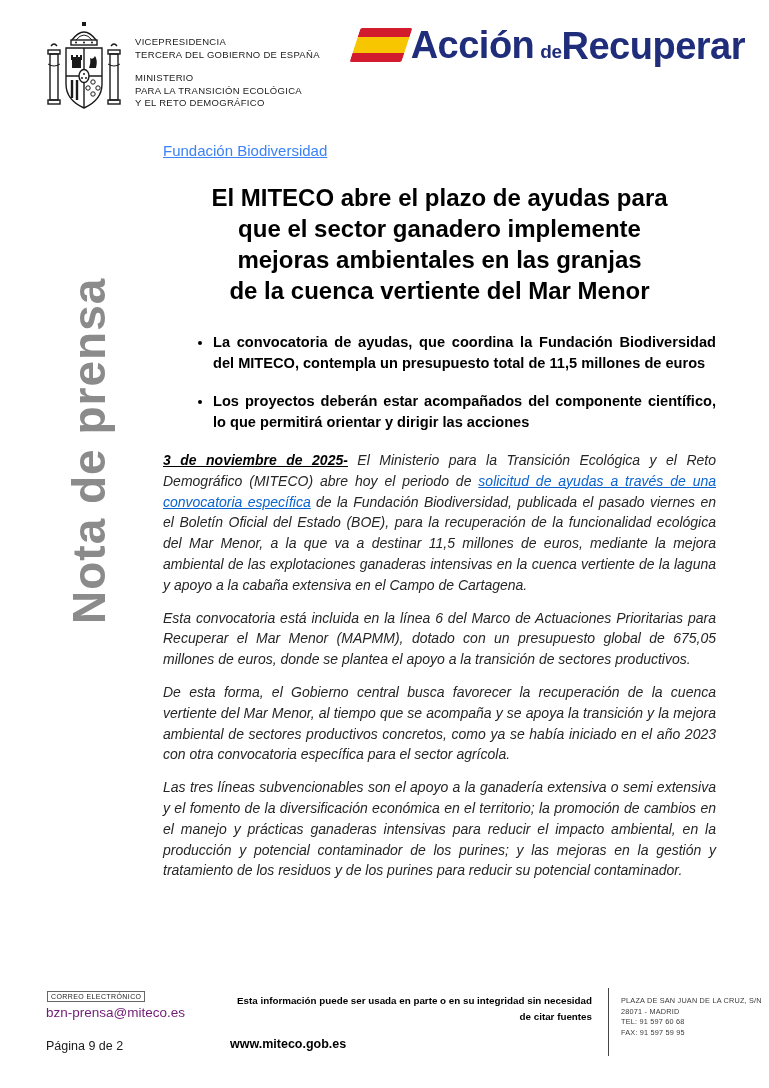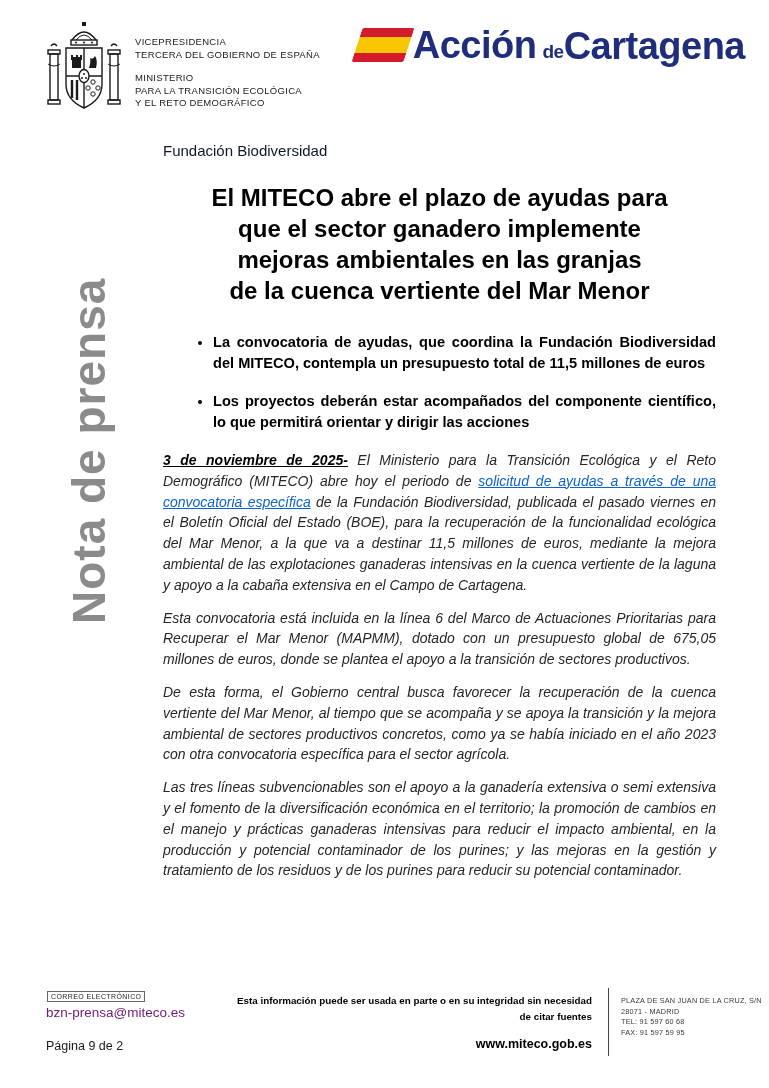--- a/index.html
+++ b/index.html
@@ -27,35 +27,35 @@
 
   
   .nota {
     position:absolute; left:62px; top:218px; height:406px;
     writing-mode:vertical-rl; transform:rotate(180deg);
     font-size:46px; font-weight:bold; color:#8b8b8b; letter-spacing:1px; white-space:nowrap;
   }
 
   
   .content { position:absolute; left:163px; top:142px; width:553px; }
-  .kicker { font-size:15px; color:#0f172a; }
+  .kicker { font-size:15px; text-decoration:underline; color:#3b82f6; }
   .title { margin-top:23px; font-size:24px; font-weight:bold; line-height:31px; text-align:center; color:#000; text-wrap:balance; }
   .bullets { margin:26px 0 14px 0; padding-left:50px; }
   .bullets li { font-size:14.6px; font-weight:bold; line-height:21px; margin-bottom:17px; text-align:justify; color:#000; }
   .body { margin-top:4px; }
   .para { font-size:14px; line-height:20.8px; text-align:justify; color:#262626; margin:0 0 12px 0;font-style:italic; }
   .seg-date { font-weight:bold; text-decoration:underline; color:#000; }
   .seg-link { color:#0b63ce; text-decoration:underline; cursor:pointer; }
 
   
   .f-email-label { position:absolute; left:47px; top:991px; font-size:7px; letter-spacing:0.4px; border:1px solid #666; padding:1px 3px; color:#222; }
   .f-email { position:absolute; left:46px; top:1005px; font-size:13.5px; color:#701a75;text-align:center; }
   .f-page  { position:absolute; left:46px; top:1039px; font-size:12.5px; color:#1a1a1a; }
   .f-notice { position:absolute; left:230px; top:993px; width:362px; font-size:9.8px; font-weight:bold; text-align:right; line-height:16px; color:#000; }
-  .f-site   { position:absolute; left:230px; top:1037px; width:362px; font-size:12.5px; font-weight:bold; text-align:right; color:#000; }
+  .f-site   { position:absolute; left:230px; top:1037px; width:362px; font-size:12.5px; font-weight:bold; text-align:left; color:#000; }
   .f-divider { position:absolute; left:608px; top:988px; width:1px; height:68px; background:#444; }
   .f-address { position:absolute; left:621px; top:996px; font-size:7.3px; line-height:10.5px; letter-spacing:0.2px; color:#3a3a3a; }
 </style>
 </head>
 <body>
 
 <div class="page">
 
   <svg class="coat" viewBox="0 0 76 98" fill="none" stroke="#1a1a1a" stroke-width="1.4">
 
@@ -117,21 +117,21 @@
   <div class="ag-logo">
     <div class="ag-line1">
       <div class="flag">
         <div class="fs-r1"></div>
           <div class="fs-y"></div>
           <div class="fs-r2"></div>
       </div>
       <span class="ag-word1">Acción</span>
       <span class="ag-de1">de</span>
     </div>
-    <div class="ag-line2">Cartagena</div>
+    <div class="ag-line2">Recuperar</div>
   </div>
 
   <div class="nota">Nota de prensa</div>
 
   <div class="content">
     <div class="kicker">Fundación Biodiversidad</div>
 
     <div class="title">El MITECO abre el plazo de ayudas para que el sector ganadero implemente mejoras ambientales en las granjas de la cuenca vertiente del Mar Menor</div>
 
     <ul class="bullets">

